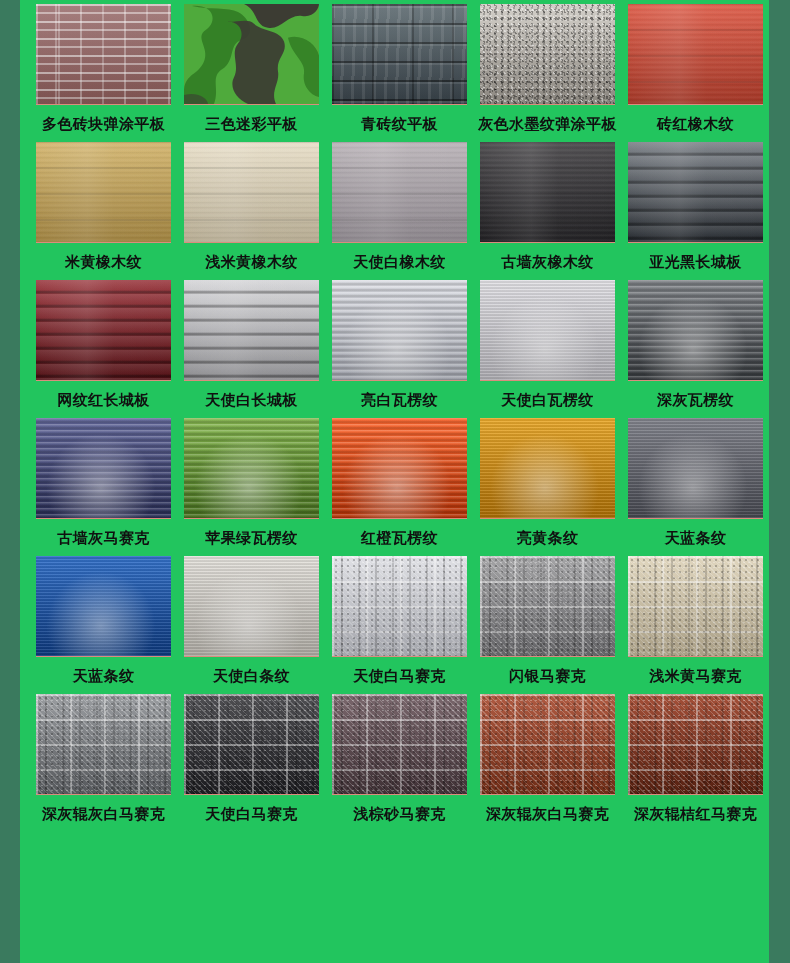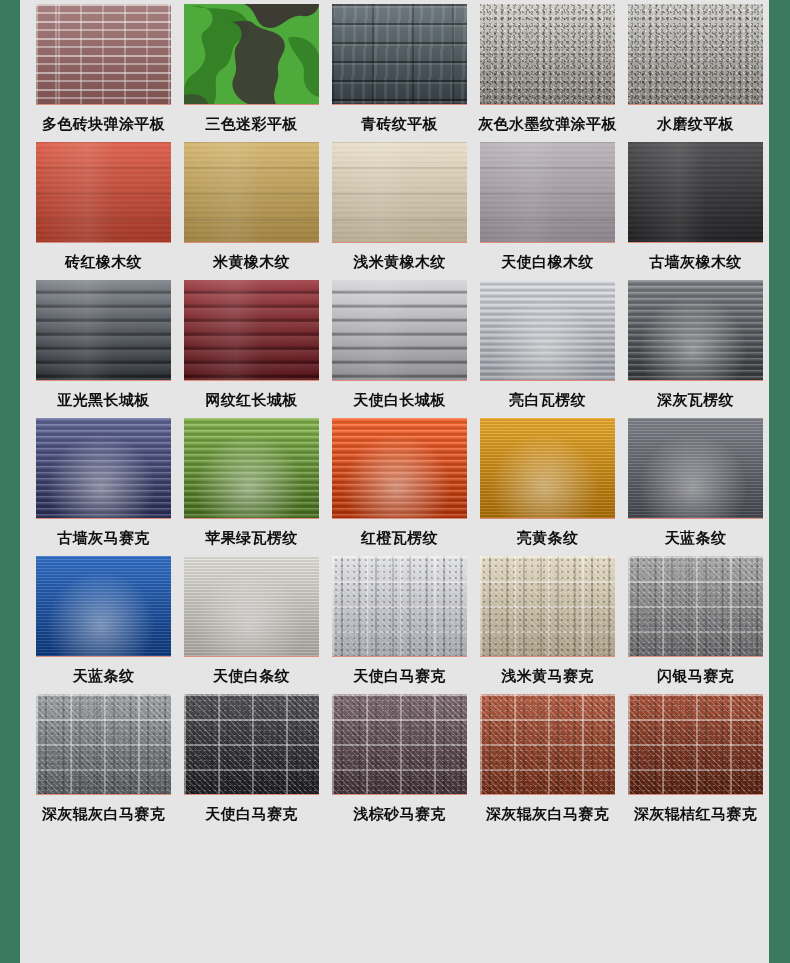--- a/index.html
+++ b/index.html
@@ -4,21 +4,21 @@
 <title>Product Swatch Grid</title>
 <style>
   html,body{margin:0;padding:0;}
   body{
     width:790px;height:963px;
     background:#ffffff;
     font-family:"DejaVu Sans","Liberation Sans",sans-serif;
     overflow:hidden;
     position:relative;
   }
-  #page{position:relative;width:790px;height:963px;background:#e5e5e5;overflow:hidden;}
+  #page{position:relative;width:790px;height:963px;background:#22c55e;overflow:hidden;}
 
   .frame-edge{position:absolute;top:0;bottom:0;width:20px;background:#3a7a5e;z-index:5;}
   .frame-edge.left{left:0;}
   .frame-edge.right{left:769px;width:21px;}
 
   .grid{
     position:absolute;
     left:36px; top:4px;
     width:718px;
     display:grid;
@@ -189,29 +189,20 @@
         <div class="swatch">
           <div class="tex" style="background: linear-gradient(rgb(207, 203, 196), rgb(154, 149, 141));"></div>
           <div class="tex t-speck"></div>
           <div class="tex t-grain"></div>
           <div class="vig"></div>
         </div>
         <div class="caption">灰色水墨纹弹涂平板</div>
       </div>
       <div class="cell">
         <div class="swatch">
-          <div class="tex" style="background: linear-gradient(rgb(200, 198, 194), rgb(155, 152, 146));"></div>
-          <div class="tex t-speck"></div>
-          <div class="tex t-grain"></div>
-          <div class="vig"></div>
-        </div>
-        <div class="caption">水磨纹平板</div>
-      </div>
-      <div class="cell">
-        <div class="swatch">
           <div class="tex" style="background: linear-gradient(rgb(217, 80, 59), rgb(179, 60, 42));"></div>
           <div class="tex t-wood"></div>
           <div class="sheen" style="opacity: 0.35;"></div>
           <div class="vig"></div>
         </div>
         <div class="caption">砖红橡木纹</div>
       </div>
       <div class="cell">
         <div class="swatch">
           <div class="tex" style="background: linear-gradient(rgb(207, 175, 99), rgb(176, 144, 71));"></div>
@@ -279,20 +270,29 @@
         <div class="swatch">
           <div class="tex" style="background: linear-gradient(rgb(216, 218, 225), rgb(181, 184, 194));"></div>
           <div class="tex t-corr"></div>
           <div class="sheen-soft"></div>
           <div class="vig"></div>
         </div>
         <div class="caption">亮白瓦楞纹</div>
       </div>
       <div class="cell">
         <div class="swatch">
+          <div class="tex" style="background: linear-gradient(rgb(224, 223, 228), rgb(196, 195, 201));"></div>
+          <div class="tex t-stripe"></div>
+          <div class="sheen-soft"></div>
+          <div class="vig"></div>
+        </div>
+        <div class="caption">天使白瓦楞纹</div>
+      </div>
+      <div class="cell">
+        <div class="swatch">
           <div class="tex" style="background: linear-gradient(rgb(111, 115, 120), rgb(61, 65, 69));"></div>
           <div class="tex t-corr"></div>
           <div class="sheen-soft"></div>
           <div class="vig"></div>
         </div>
         <div class="caption">深灰瓦楞纹</div>
       </div>
       <div class="cell">
         <div class="swatch">
           <div class="tex" style="background: linear-gradient(rgb(77, 83, 140), rgb(46, 51, 96));"></div>
@@ -360,38 +360,38 @@
         <div class="swatch">
           <div class="tex" style="background: linear-gradient(rgb(220, 221, 226), rgb(182, 184, 191));"></div>
           <div class="tex t-mosaic"></div>
           <div class="tex t-grain"></div>
           <div class="vig"></div>
         </div>
         <div class="caption">天使白马赛克</div>
       </div>
       <div class="cell">
         <div class="swatch">
+          <div class="tex" style="background: linear-gradient(rgb(154, 154, 156), rgb(111, 111, 114));"></div>
+          <div class="tex t-mosaic"></div>
+          <div class="tex t-grain"></div>
+          <div class="vig"></div>
+        </div>
+        <div class="caption">闪银马赛克</div>
+      </div>
+      <div class="cell">
+        <div class="swatch">
           <div class="tex" style="background: linear-gradient(rgb(221, 210, 184), rgb(188, 176, 148));"></div>
           <div class="tex t-mosaic"></div>
           <div class="tex t-grain"></div>
           <div class="vig"></div>
         </div>
         <div class="caption">浅米黄马赛克</div>
       </div>
       <div class="cell">
         <div class="swatch">
-          <div class="tex" style="background: linear-gradient(rgb(154, 154, 156), rgb(111, 111, 114));"></div>
-          <div class="tex t-mosaic"></div>
-          <div class="tex t-grain"></div>
-          <div class="vig"></div>
-        </div>
-        <div class="caption">闪银马赛克</div>
-      </div>
-      <div class="cell">
-        <div class="swatch">
           <div class="tex" style="background: linear-gradient(rgb(143, 146, 150), rgb(95, 98, 102));"></div>
           <div class="tex t-mosaic"></div>
           <div class="tex t-grain"></div>
           <div class="vig"></div>
         </div>
         <div class="caption">深灰辊灰白马赛克</div>
       </div>
       <div class="cell">
         <div class="swatch">
           <div class="tex" style="background: linear-gradient(rgb(59, 59, 63), rgb(31, 31, 35));"></div>

